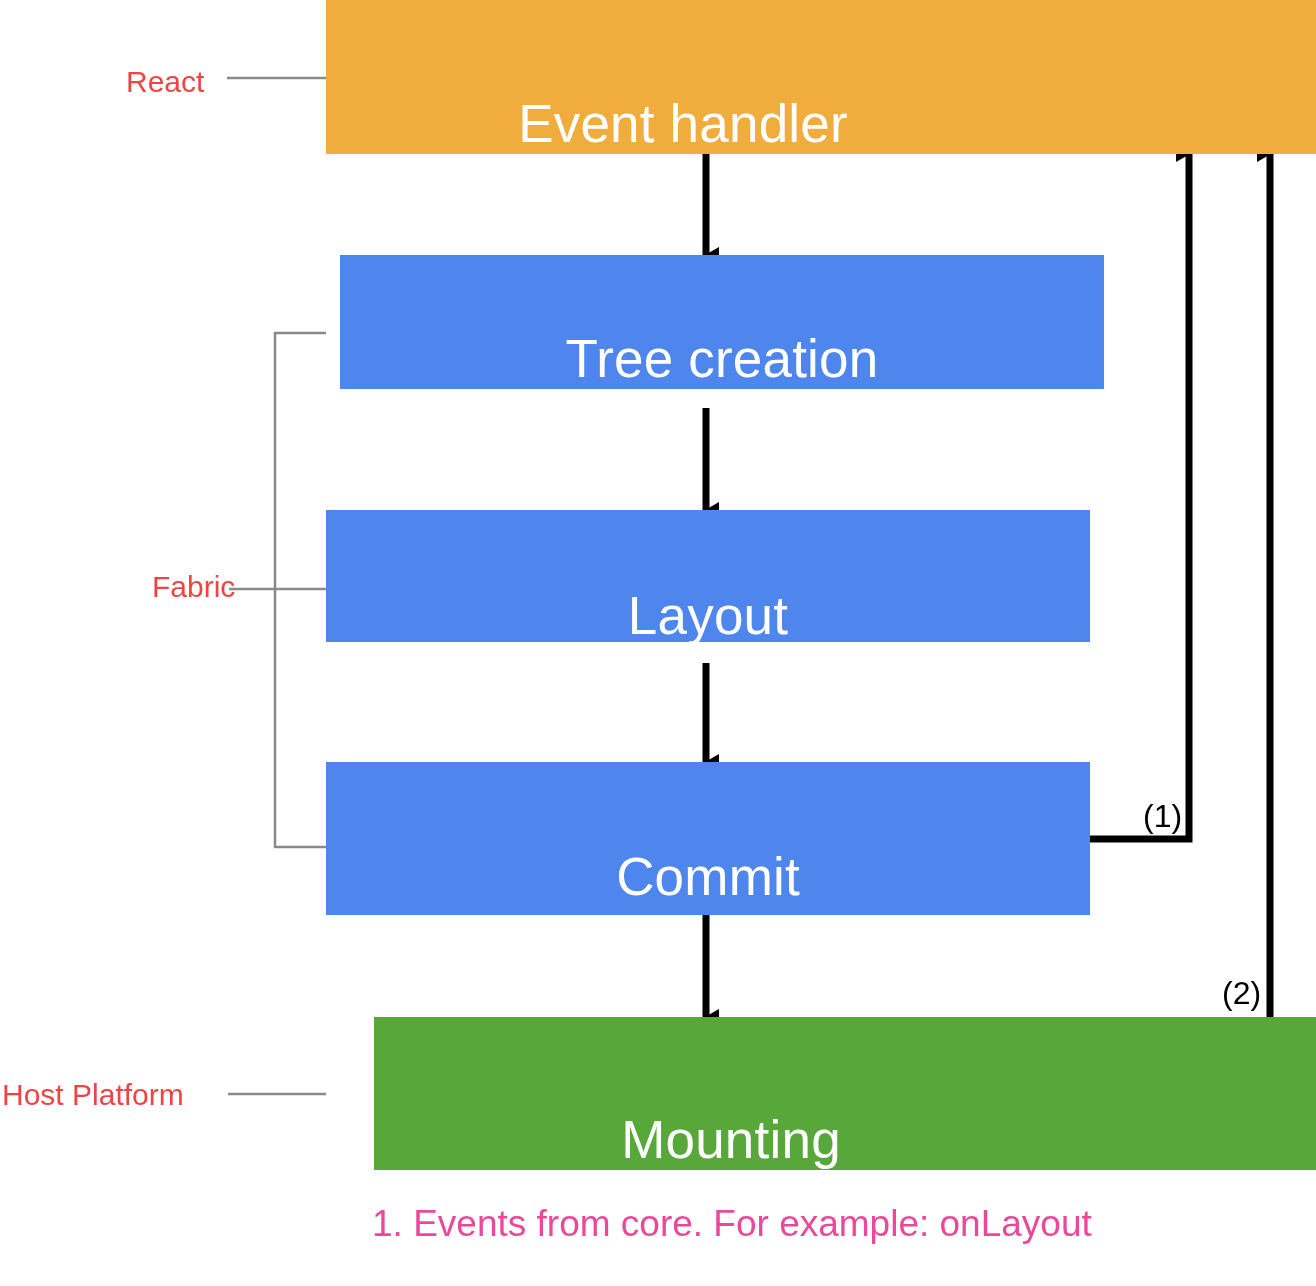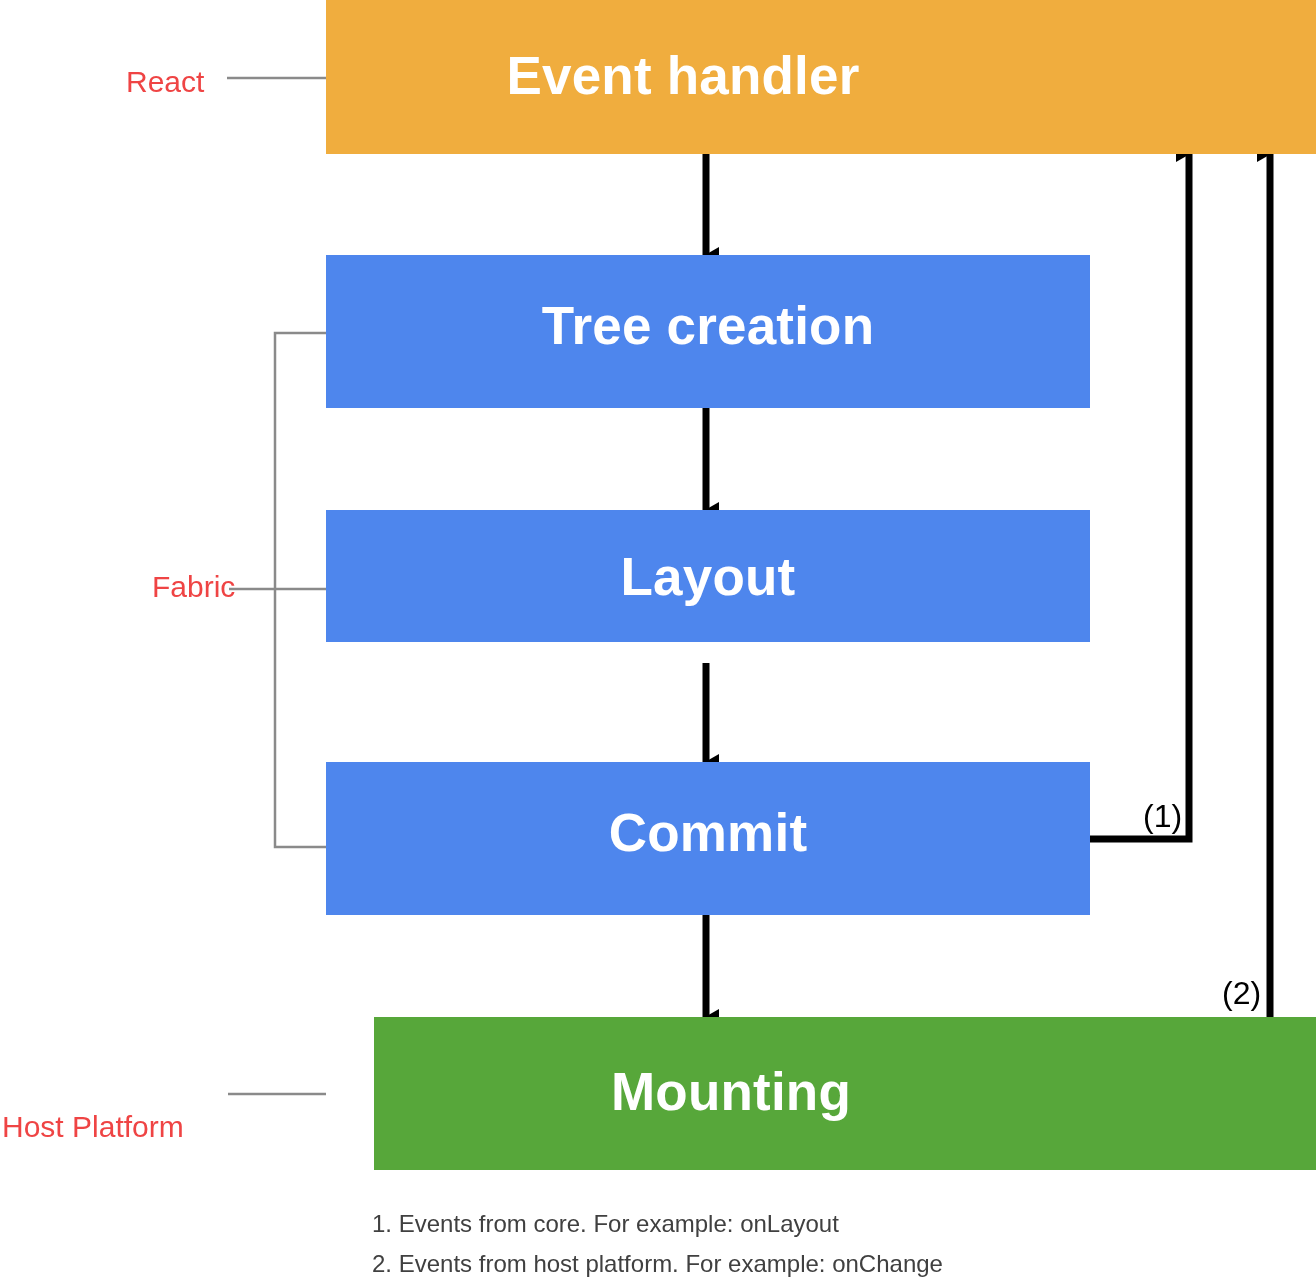--- a/index.html
+++ b/index.html
@@ -23,44 +23,44 @@
   }
   .svg-layer {
     position: absolute;
     left: 0; top: 0;
     width: 1316px;
     height: 1286px;
   }
   .node {
     position: absolute;
     display: flex;
-    align-items: center;
+    align-items: flex-end;
     justify-content: center;
     color: #ffffff;
-    font-weight: 700;
+    font-weight: 400;
     letter-spacing: 0.2px;
     white-space: nowrap;
     box-sizing: border-box;
   }
   .node-label {
     display: block;
     line-height: 1;
   }
   #node-event-handler {
     left: 326px; top: 0px;
     width: 990px; height: 154px;
     font-size: 53px;
     padding-bottom: 4px;
     padding-right: 276px;
   }
   #node-tree-creation {
-    left: 326px; top: 255px;
-    width: 764px; height: 153px;
+    left: 340px; top: 255px;
+    width: 764px; height: 134px;
     font-size: 53px;
-    padding-bottom: 12px;
+    padding-bottom: 4px;
   }
   #node-layout {
     left: 326px; top: 510px;
     width: 764px; height: 132px;
     font-size: 53px;
     padding-bottom: 0;
   }
   #node-commit {
     left: 326px; top: 762px;
     width: 764px; height: 153px;
@@ -77,36 +77,36 @@
   }
   .side-label {
     position: absolute;
     font-size: 30px;
     color: #ef4444;
     white-space: nowrap;
     line-height: 1;
   }
   #label-react   { left: 126px; top: 67px; }
   #label-fabric  { left: 116px; top: 572px; margin-left: 36px; }
-  #label-host    { left: 2px;  top: 1080px; margin-top: 32px; }
+  #label-host    { left: 2px;  top: 1080px; }
   .marker-label {
     position: absolute;
     font-size: 32px;
     color: #000000;
     white-space: nowrap;
     line-height: 1;
   }
   #label-marker-1 { left: 1143px; top: 800px; }
   #label-marker-2 { left: 1222px; top: 977px; }
   .legend {
     position: absolute;
     left: 372px;
     top: 1204px;
-    font-size: 24px;
-    color: #404040;
+    font-size: 37px;
+    color: #ec4899;
     line-height: 40px;
     white-space: nowrap;
   }
   .legend-line { display: block; }
 </style>
 </head>
 <body>
 
 <div id="stage">
 
@@ -163,16 +163,15 @@
 
   <div class="side-label" id="label-react">React</div>
   <div class="side-label" id="label-fabric">Fabric</div>
   <div class="side-label" id="label-host">Host Platform</div>
 
   <div class="marker-label" id="label-marker-1">(1)</div>
   <div class="marker-label" id="label-marker-2">(2)</div>
 
   <div class="legend">
     <span class="legend-line">1. Events from core. For example: onLayout</span>
-    <span class="legend-line">2. Events from host platform. For example: onChange</span>
   </div>
 
 </div>
 
 </body></html>

